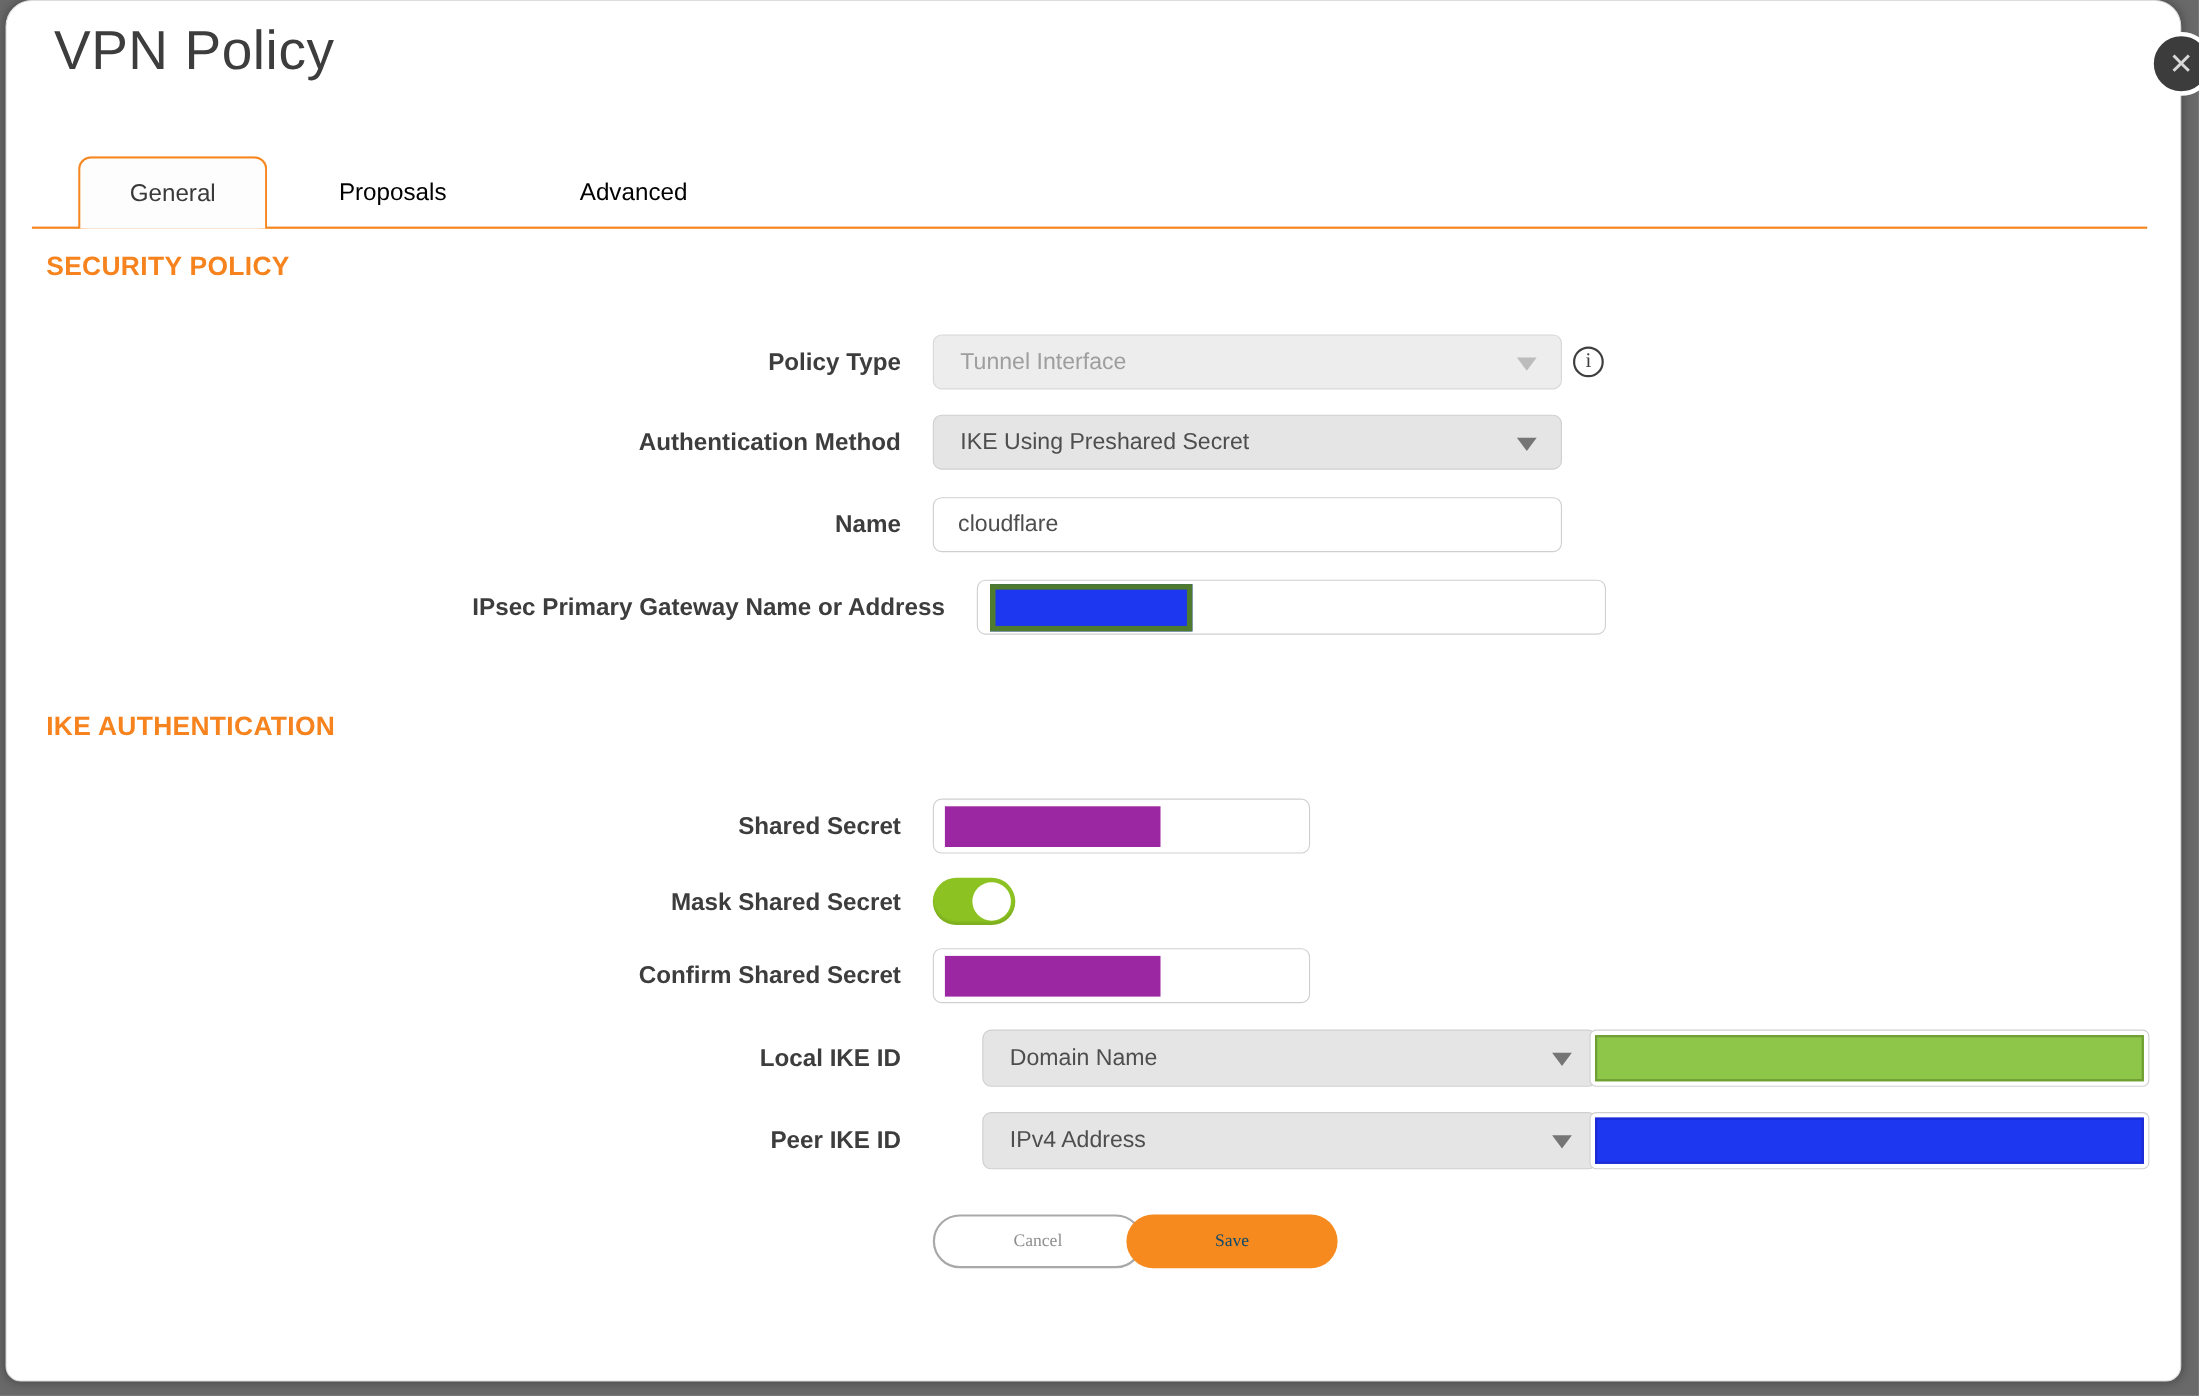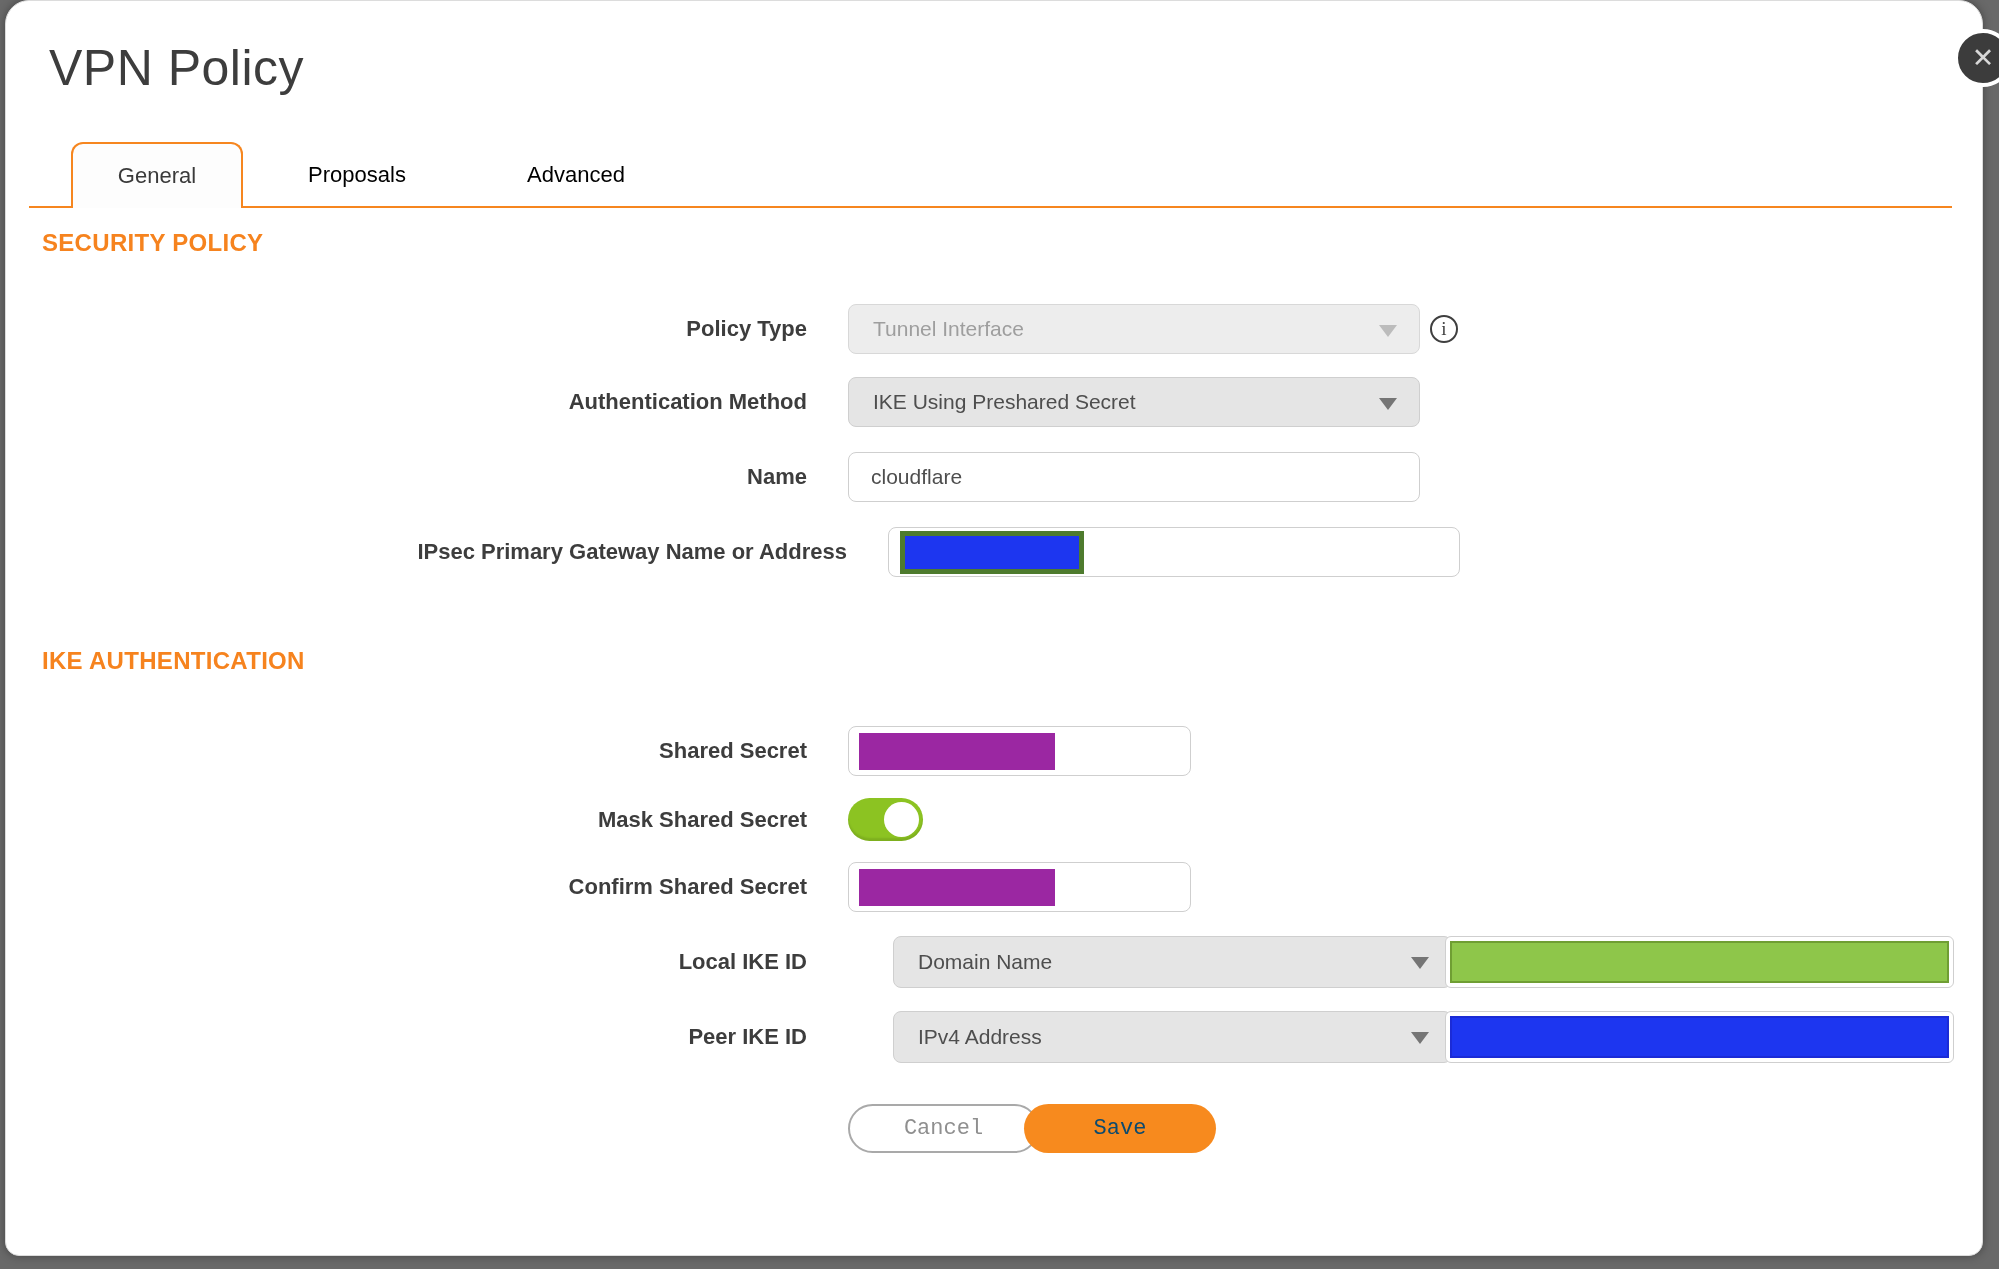--- a/index.html
+++ b/index.html
@@ -19,21 +19,21 @@
   }
 
   .close-btn {
     position: absolute; left: 1954px; top: 29px; width: 58px; height: 58px;
     background: #3c3c3c; border: 4px solid #ffffff; border-radius: 50%;
     color: #d8d8d8; font-size: 27px; line-height: 50px; text-align: center;
     z-index: 20; cursor: pointer;
   }
 
   .dialog-title {
-    position: absolute; left: 43px; top: 38px;
+    position: absolute; left: 43px; top: 16px;
     font-size: 50px; font-weight: 500; color: #3d3d3d; letter-spacing: 0.5px;
   }
 
   
   .tabs {
     position: absolute; left: 23px; right: 30px; top: 141px; height: 66px;
     border-bottom: 2px solid #f6861f;
     text-decoration: underline;
   }
   .tab {
@@ -53,21 +53,21 @@
   .section-heading {
     position: absolute; left: 36px;
     font-size: 24px; font-weight: bold; color: #f6831e; letter-spacing: 0.3px;
   }
   .sec-1 { top: 228px; }
   .sec-2 { top: 646px; }
 
   
   .row { position: absolute; left: 0; width: 1978px; }
   .row-label {
-    position: absolute; left: 4px; top: 0; width: 797px; height: 100%;
+    position: absolute; left: 16px; top: 0; width: 797px; height: 100%;
     display: flex; align-items: center; justify-content: flex-end;
     font-size: 22px; font-weight: bold; color: #3d3d3d;
   }
 
   .control { position: absolute; top: 0; height: 50px; }
 
   .select-box {
     left: 842px; width: 572px;
     background: #e5e5e5; border: 1px solid #cfcfcf; border-radius: 8px;
     display: flex; align-items: center; padding: 0 24px;
@@ -134,22 +134,22 @@
     box-shadow: inset 0 -3px 2px rgba(0,0,0,0.10);
   }
   .toggle .knob {
     position: absolute; top: 4px; left: 36px; width: 35px; height: 35px;
     background: #ffffff; border-radius: 50%;
   }
 
   
   .btn {
     position: absolute; top: 0; height: 49px; border-radius: 25px;
-    font-size: 22px; display: flex; align-items: center; justify-content: center;
-    cursor: pointer; font-family: Liberation Mono, monospace;
+    font-size: 16px; display: flex; align-items: center; justify-content: center;
+    cursor: pointer; font-family: Liberation Serif, serif;
   }
   .btn-cancel {
     left: 842px; width: 191px;
     background: #ffffff; border: 2px solid #a9a9a9; color: #8f8f8f;
   }
   .btn-save {
     left: 1018px; width: 192px;
     background: #f78a1e; border: none; color: #0c4a6e; font-weight: 500;
   }
 

